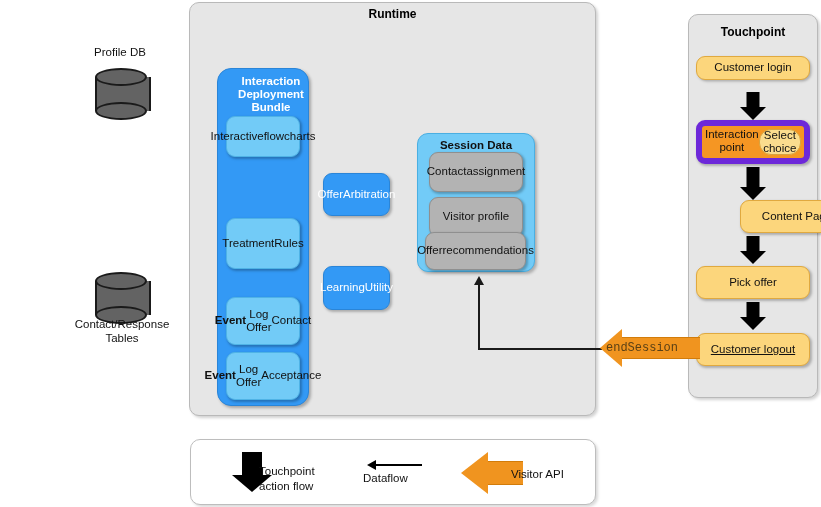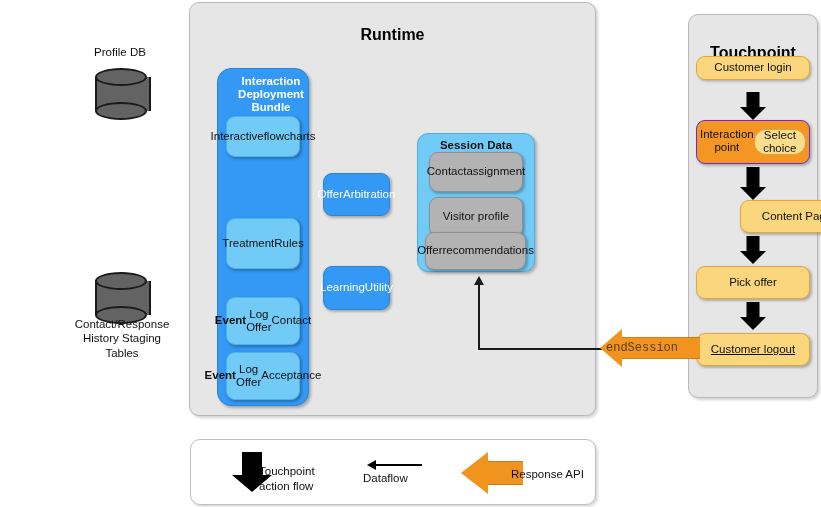--- a/index.html
+++ b/index.html
@@ -12,21 +12,21 @@
 
   
   .container{
     background:#e6e6e6;
     border:1px solid #b9b9b9;
     border-radius:10px;
     box-shadow:2px 2px 3px rgba(0,0,0,.18);
   }
   .container-title{
     position:absolute;left:0;right:0;top:4px;
-    text-align:center;font-weight:bold;font-size:16px;color:#000;margin-top:19px;
+    text-align:center;font-weight:bold;font-size:12px;color:#000;
   }
 
   
   .node{
     border-radius:9px;
     display:flex;align-items:center;justify-content:center;
     text-align:center;line-height:1.15;
     font-size:11.5px;color:#111;
     box-shadow:1.5px 1.5px 2.5px rgba(0,0,0,.25);
     border:1px solid rgba(0,0,0,.18);
@@ -61,21 +61,21 @@
   }
   .gray-inner{
     background:#b3b3b3;border:1px solid #8f8f8f;
   }
 
   
   .tp-node{
     background:#fcd67c;border:1px solid #e0a93f;
   }
   .tp-node-hot{
-    background:#f59623;border:1px solid #6d28d9;
+    background:#f59623;border:6px solid #6d28d9;
   }
   .tp-inner{
     background:#fbdd8e;border:1px solid #d9a33d;border-radius:12px;
   }
   .bold-line{font-weight:bold;}
 
   
   .db{position:absolute;}
   .db .body{
     position:absolute;left:0;top:9px;width:100%;height:calc(100% - 18px);
@@ -163,21 +163,20 @@
 <div class="db-label abs" style="left:60px;top:45px;width:120px;">Profile DB</div>
 
 <div class="db abs" style="left:95px;top:272px;width:52px;height:52px;">
   <div class="shadow"></div>
   <div class="body"></div>
   <div class="bottom"></div>
   <div class="top"></div>
 </div>
 <div class="db-label abs" style="left:58px;top:317px;width:128px;">
   <div>Contact/Response</div>
-  <div>History Staging</div>
   <div>Tables</div>
 </div>
 
 <div class="container abs" style="left:189px;top:2px;width:407px;height:414px;">
   <div class="container-title">Runtime</div>
 </div>
 
 <div class="bundle abs" style="left:217px;top:68px;width:92px;height:338px;">
   <div class="bundle-title">
     <div>Interaction</div>
@@ -298,13 +297,13 @@
 </div>
 
 <div class="thinline abs" style="left:376px;top:464px;width:46px;"></div>
 <div class="thinhead abs" style="left:367px;top:460px;"></div>
 <div class="legend-text abs" style="left:363px;top:471px;width:80px;">Dataflow</div>
 
 <div class="api-arrow abs" style="left:461px;top:452px;width:62px;height:42px;--h:21px;--w:27px;">
   <div class="tail" style="width:37px;height:22px;"></div>
   <div class="tip"></div>
 </div>
-<div class="legend-text abs" style="left:511px;top:467px;width:90px;">Response API</div>
+<div class="legend-text abs" style="left:511px;top:467px;width:90px;">Visitor API</div>
 
 </body></html>

